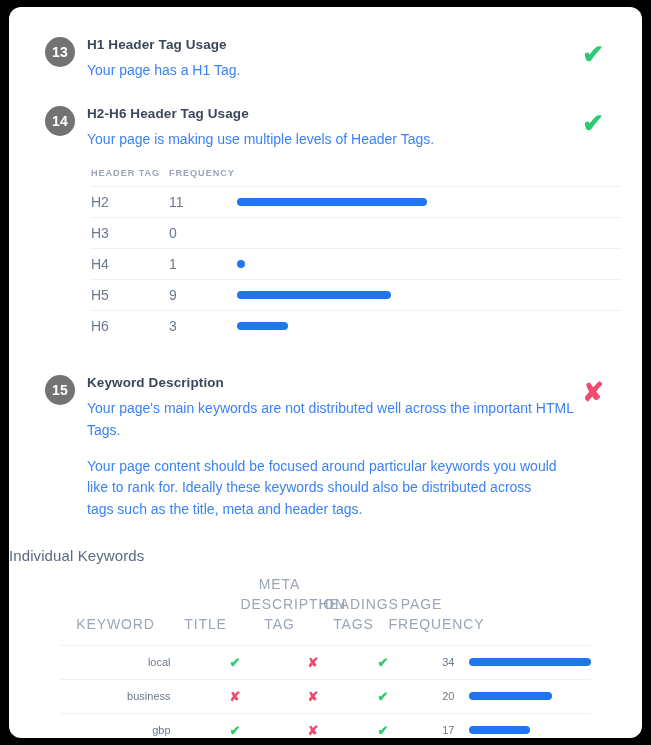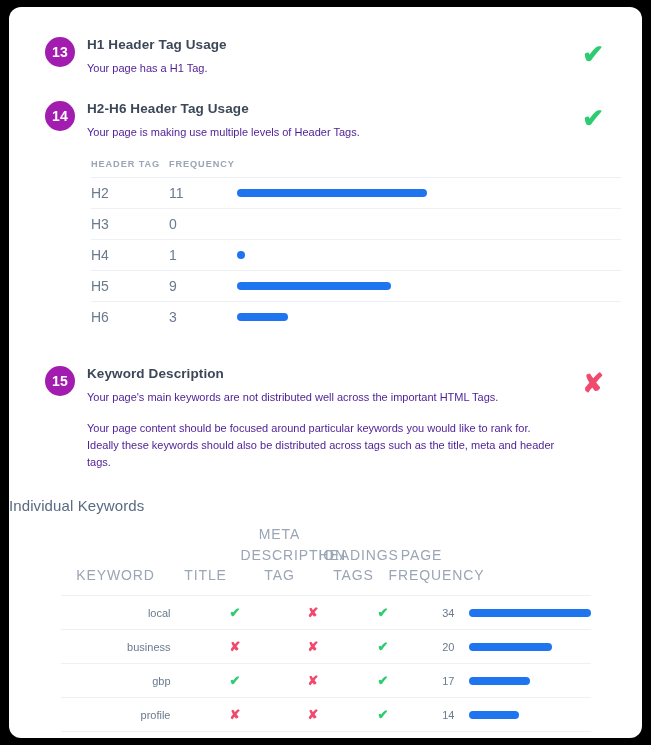--- a/index.html
+++ b/index.html
@@ -27,38 +27,38 @@
     position: relative;
     padding-left: 78px;
     padding-right: 40px;
   }
   .badge {
     position: absolute;
     left: 36px;
     width: 30px;
     height: 30px;
     border-radius: 50%;
-    background: #a21caf;
+    background: #737373;
     color: #ffffff;
     font-size: 14px;
     font-weight: bold;
     display: flex;
     align-items: center;
     justify-content: center;
     letter-spacing: 0.2px;
   }
   .sec-title {
     font-size: 13.5px;
     font-weight: bold;
     color: #3c4858;
     letter-spacing: 0.1px;
   }
   .sec-desc {
-    font-size: 11px;
-    color: #4c1d95;
+    font-size: 14px;
+    color: #3b82f6;
     line-height: 1.55;
     margin-top: 8px;
   }
   .mark {
     position: absolute;
     right: 38px;
     font-size: 26px;
     line-height: 1;
     font-weight: bold;
   }

